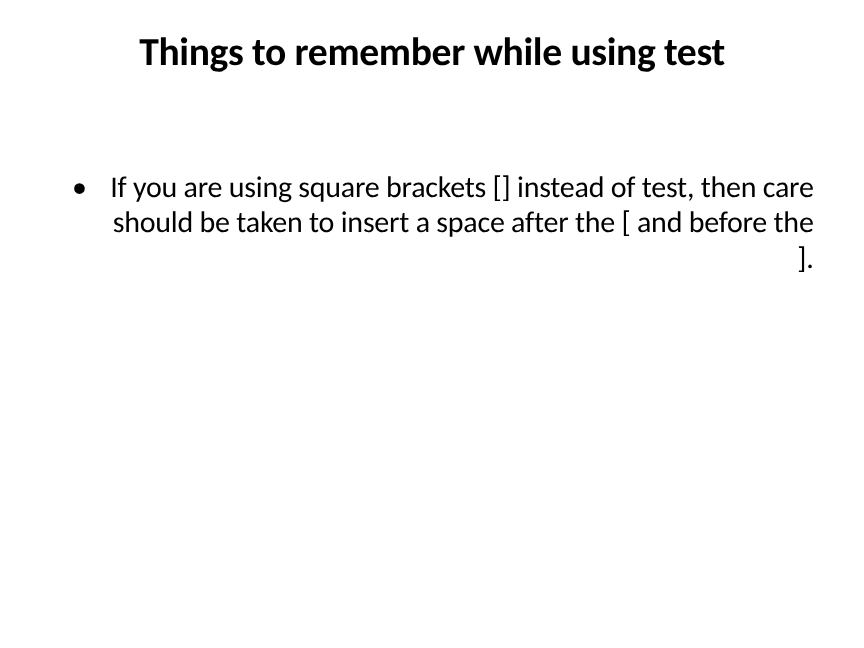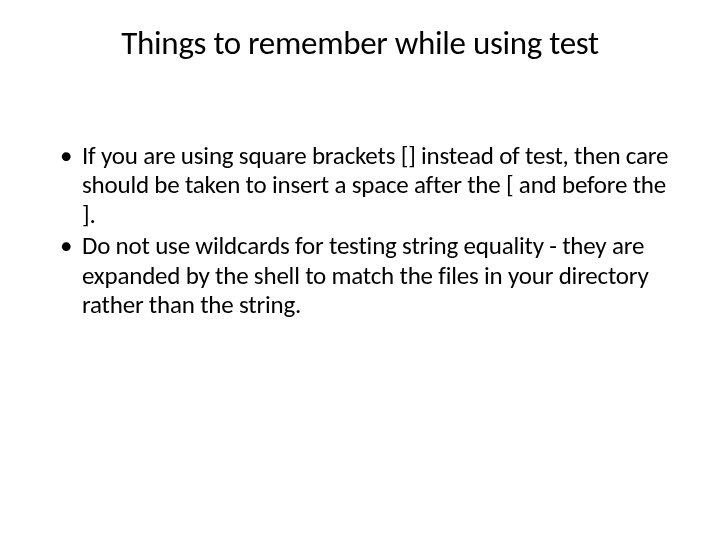--- a/index.html
+++ b/index.html
@@ -13,41 +13,42 @@
     overflow: hidden;
   }
   .slide {
     box-sizing: border-box;
     width: 720px;
     height: 540px;
     padding: 18px 42px 0 42px;
   }
   .title {
     font-size: 33px;
-    font-weight: 400;
+    font-weight: 700;
     text-align: center;
     letter-spacing: -0.3px;
     margin: 8px 0 0 0;
     line-height: 1.05;
   }
   .body {
     margin-top: 80px;
     font-size: 25px;
     line-height: 1.18;
     letter-spacing: -0.2px;
   }
   ul.bullets {
     list-style: none;
     margin: 0;
     padding: 0 0 0 18px;
   }
   ul.bullets > li {
     position: relative;
     padding-left: 22px;
     margin: 0 0 2px 0;
+    text-align: right;
   }
   ul.bullets > li::before {
     content: "•";
     position: absolute;
     left: 0;
     top: 0;
     font-size: 25px;
     line-height: 1.18;
   }
   .integer-word {
@@ -66,18 +67,15 @@
 <body>
 
 <div class="slide">
   <h1 class="title">Things to remember while using test</h1>
 
   <div class="body">
     <ul class="bullets">
       <li>
         <span>If you are using square brackets [] instead of test, then care should be taken to insert a space after the [ and before the ].</span>
       </li>
-      <li>
-        <span>Do not use wildcards for testing string equality - they are expanded by the shell to match the files in your directory rather than the string.</span>
-      </li>
     </ul>
   </div>
 </div>
 
 </body></html>

